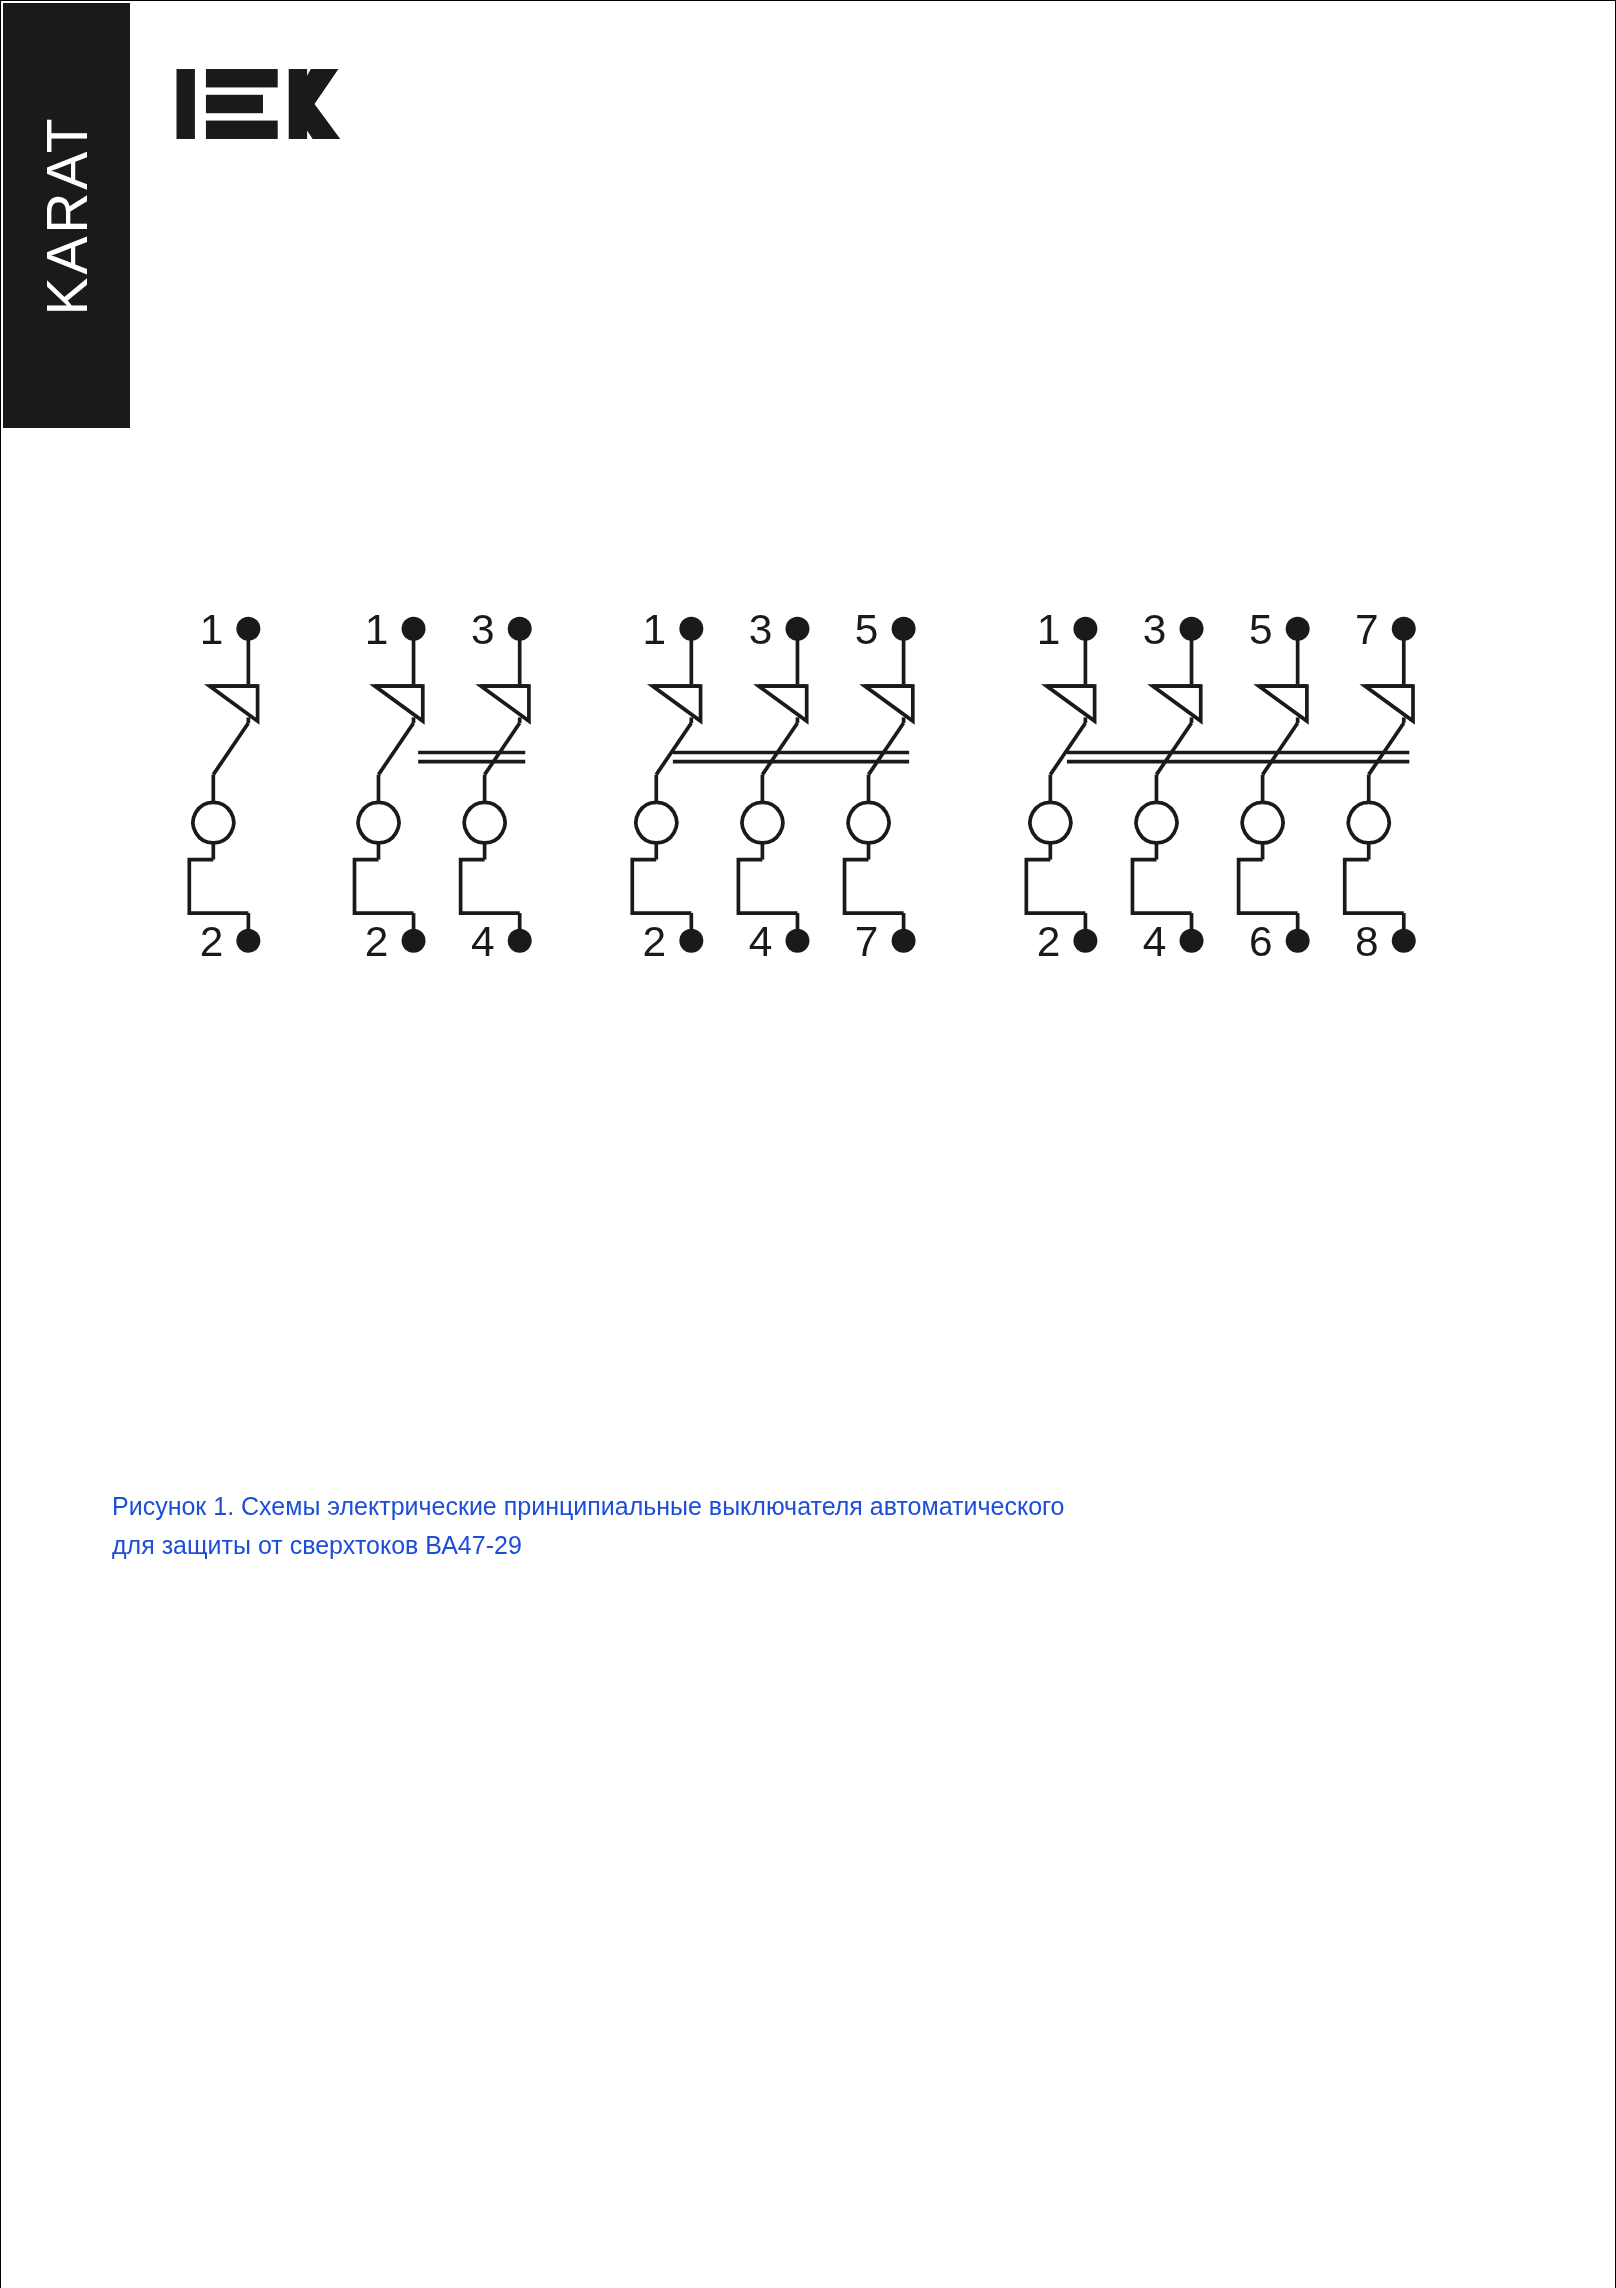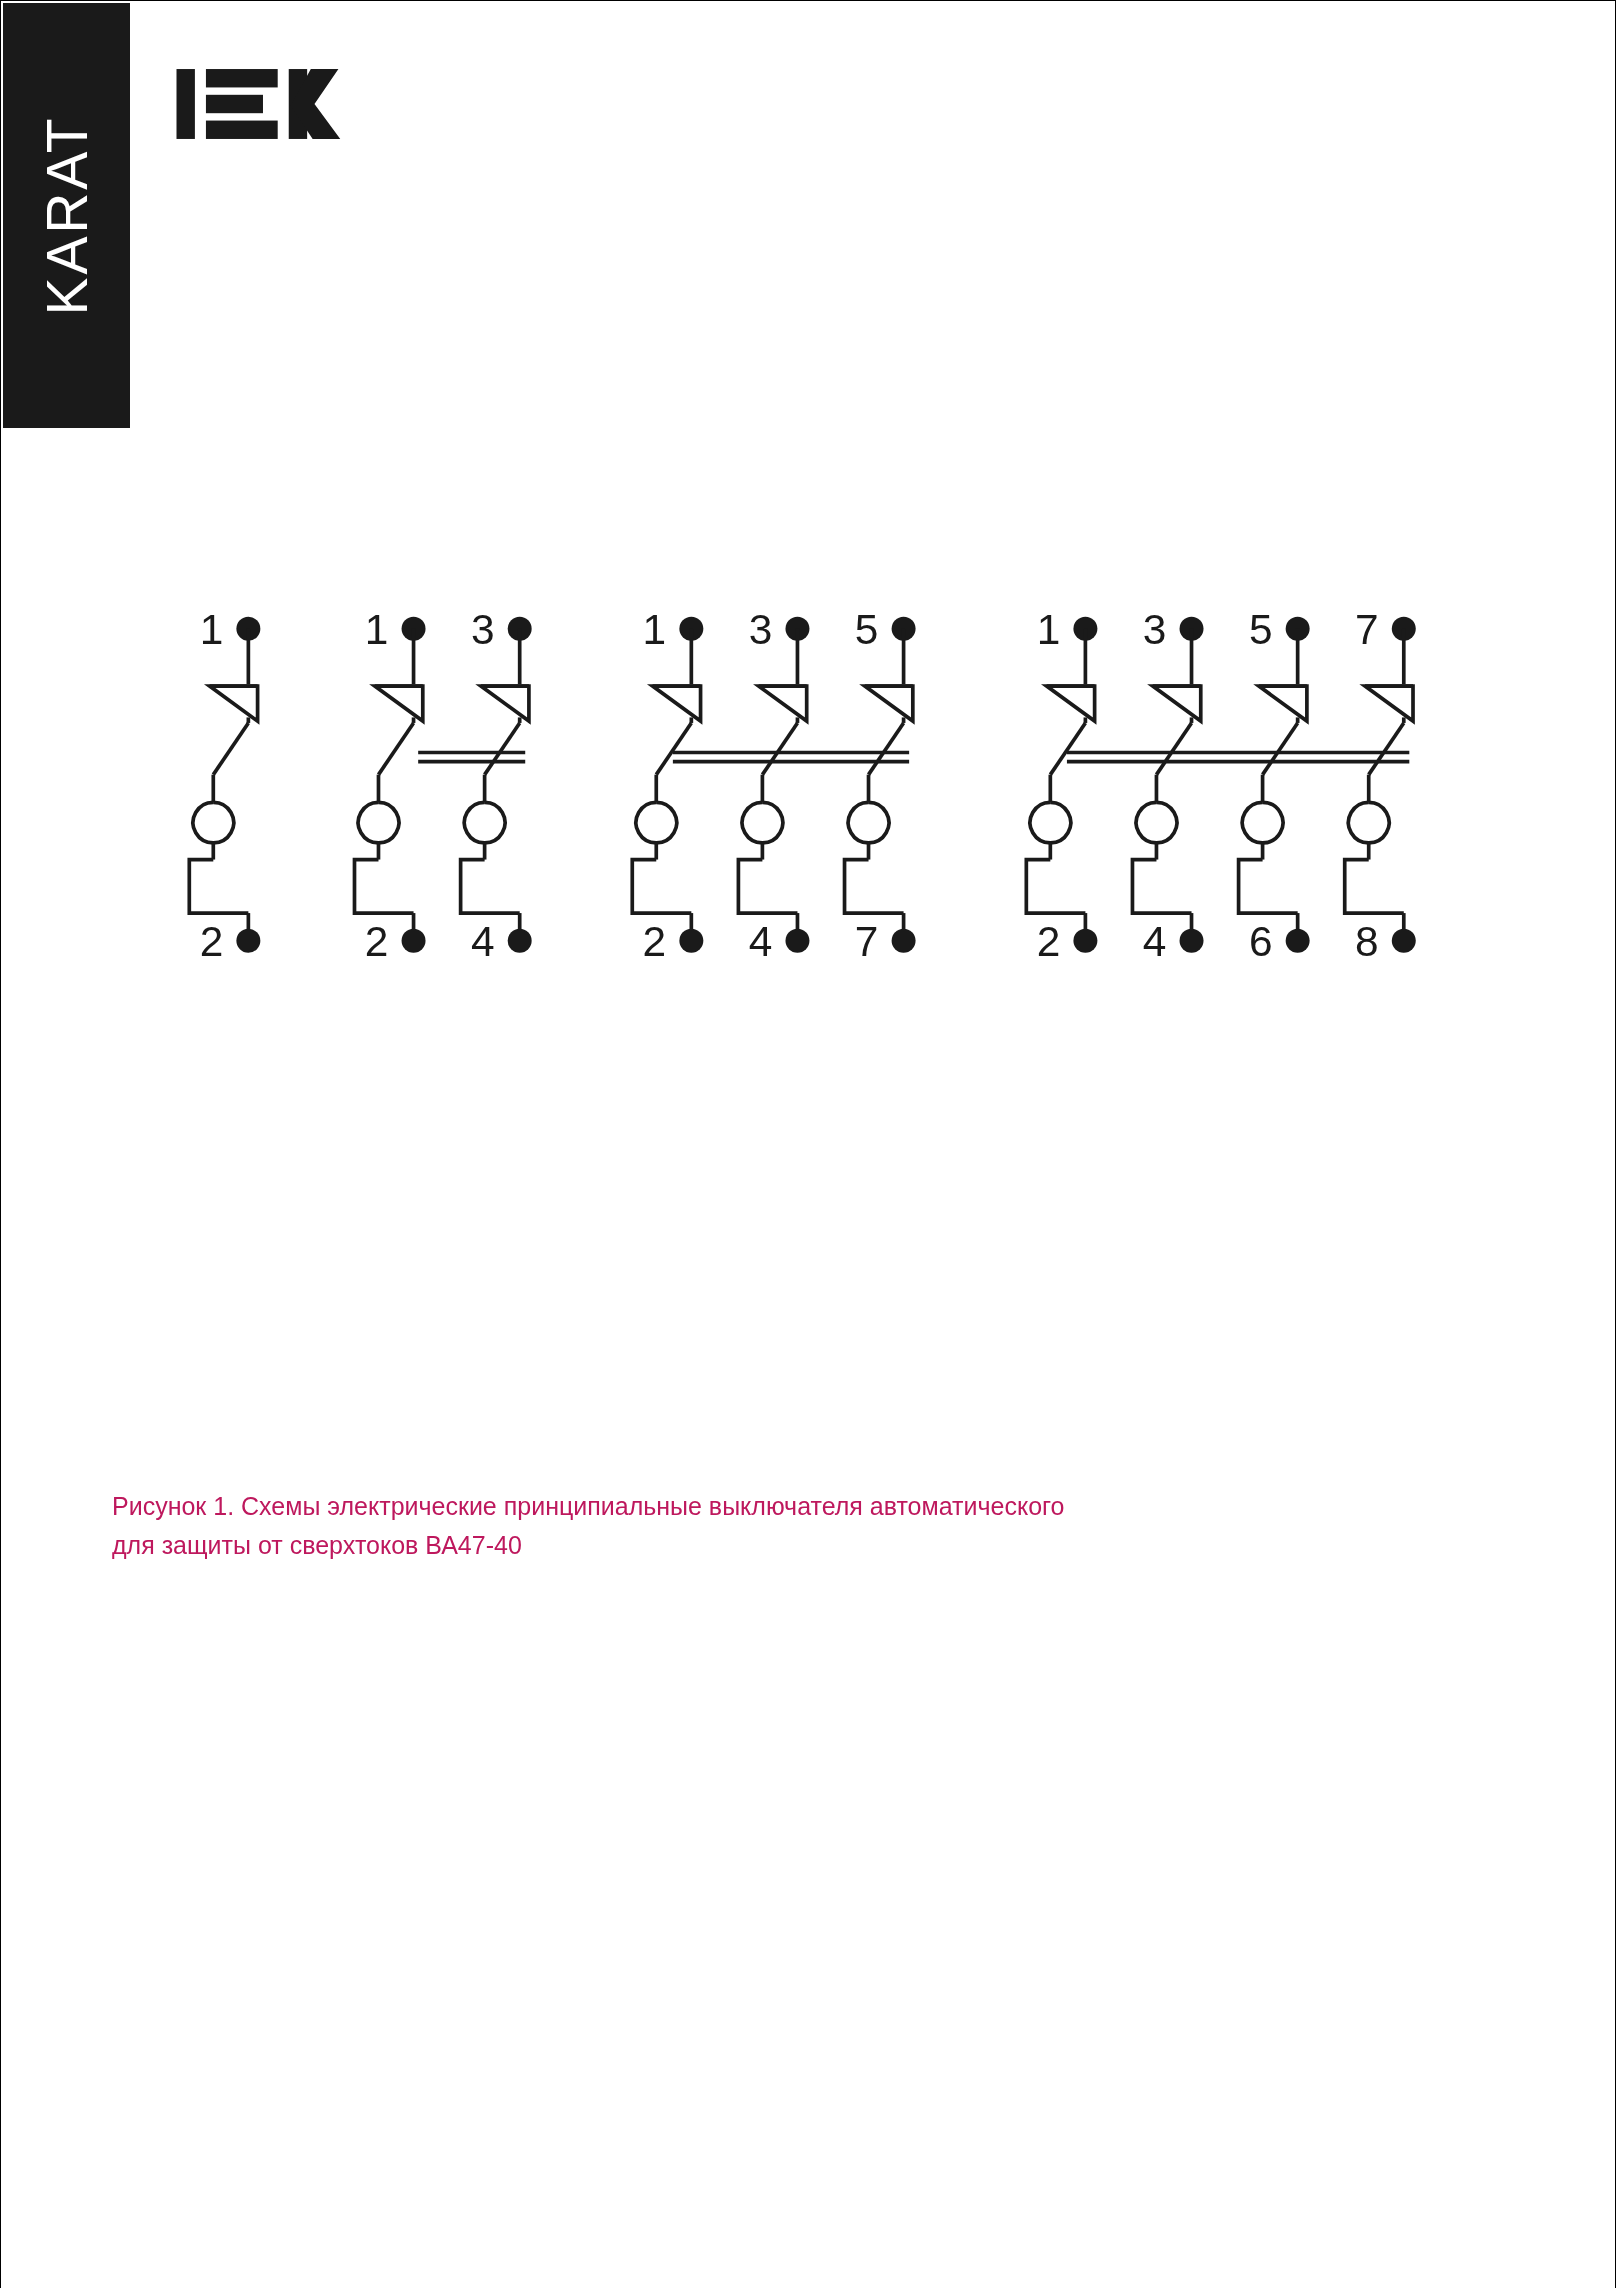--- a/index.html
+++ b/index.html
@@ -67,21 +67,21 @@
     height: 646px;
   }
   
   .caption {
     position: absolute;
     left: 111px;
     top: 1486px;
     width: 1200px;
     font-size: 25px;
     line-height: 39px;
-    color: #be185d;
+    color: #1d4ed8;
     font-family: "Liberation Sans", sans-serif;
   }
   .caption-line { display: block; white-space: pre; }
 </style>
 </head>
 <body>
 
 <div class="page">
 
   <div class="brand-tab">
@@ -197,17 +197,17 @@
         <text x="1135" y="434" font-family="Liberation Sans, sans-serif" font-size="46" fill="#1a1a1a" text-anchor="middle">2</text>
         <text x="1250" y="434" font-family="Liberation Sans, sans-serif" font-size="46" fill="#1a1a1a" text-anchor="middle">4</text>
         <text x="1365" y="434" font-family="Liberation Sans, sans-serif" font-size="46" fill="#1a1a1a" text-anchor="middle">6</text>
         <text x="1480" y="434" font-family="Liberation Sans, sans-serif" font-size="46" fill="#1a1a1a" text-anchor="middle">8</text>
       </g>
     </svg>
   </div>
 
   <div class="caption">
     <span class="caption-line">Рисунок 1. Схемы электрические принципиальные выключателя автоматического</span>
-    <span class="caption-line">для защиты от сверхтоков ВА47-40</span>
+    <span class="caption-line">для защиты от сверхтоков ВА47-29</span>
   </div>
 
 </div>
 
 
 </body></html>

